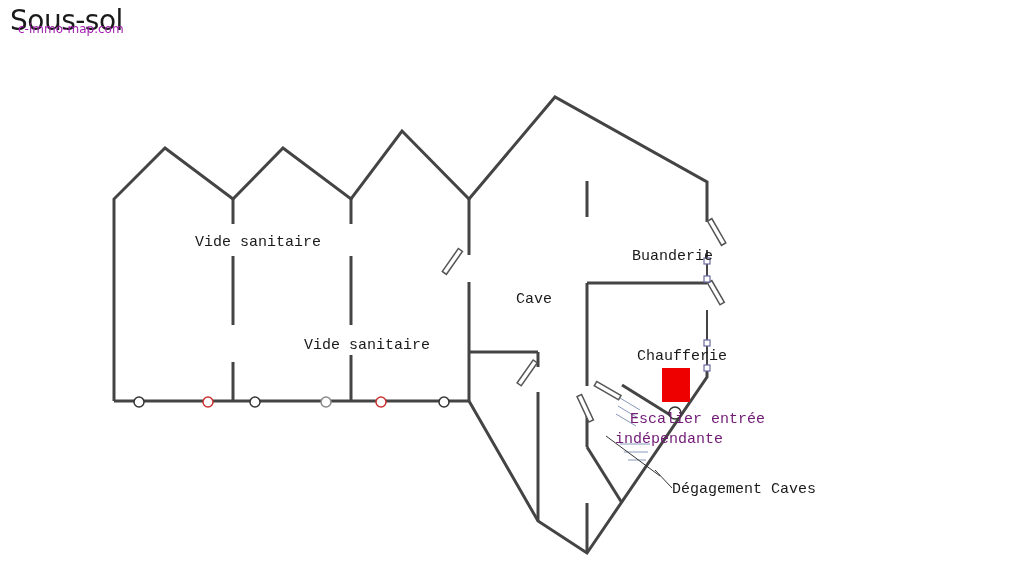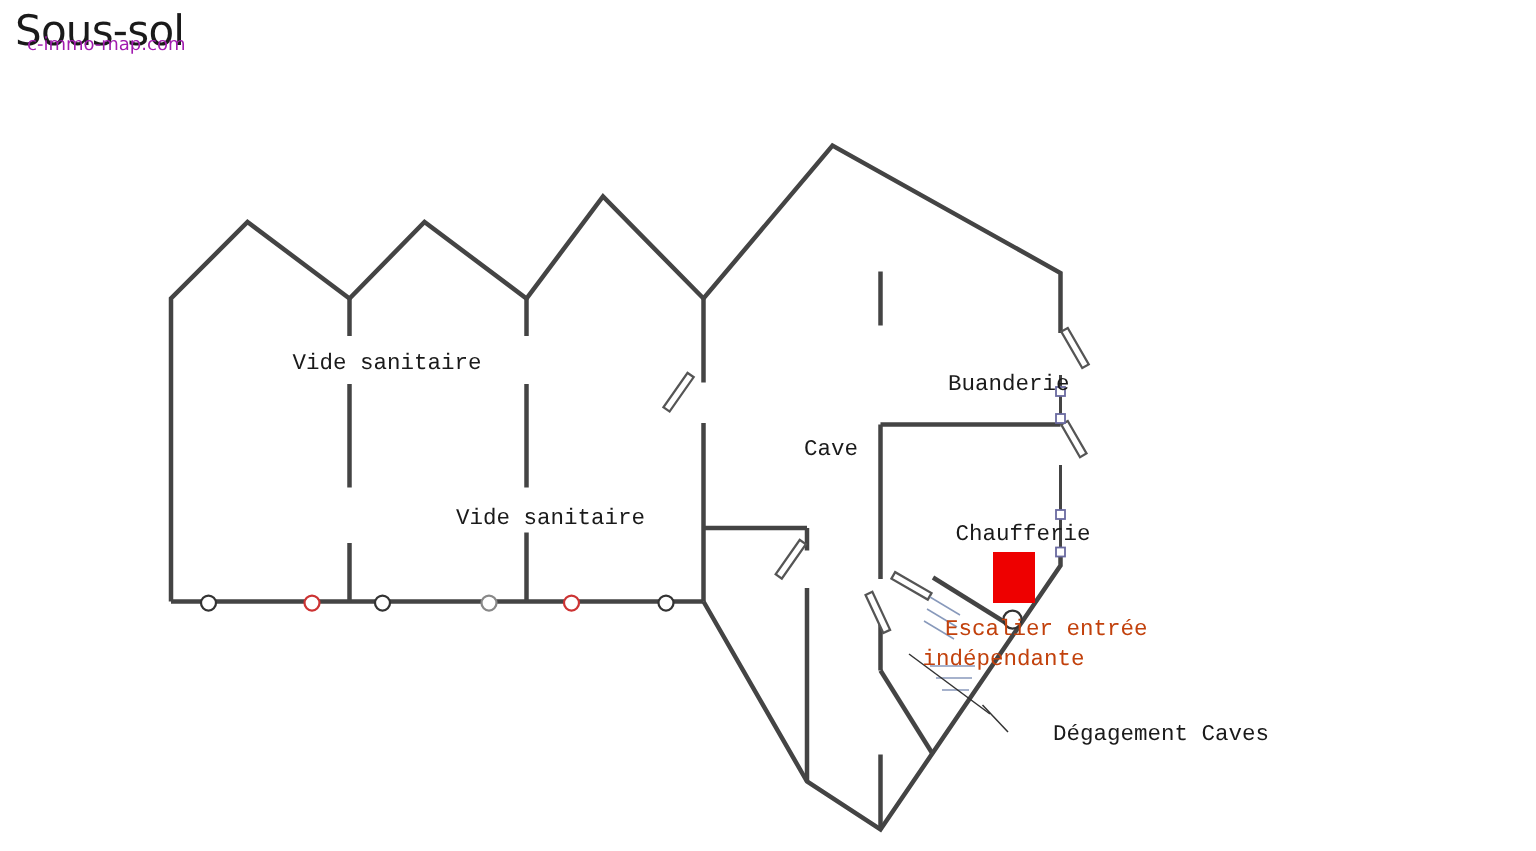--- a/index.html
+++ b/index.html
@@ -1,21 +1,21 @@
 <!DOCTYPE html>
 <html><head>
 <meta charset="utf-8">
 <style>
   html, body { margin:0; padding:0; background:#ffffff; }
   body { width:1024px; height:567px; position:relative; overflow:hidden; font-family:"DejaVu Sans", sans-serif; }
   .title { position:absolute; left:10px; top:4px; font-size:28px; color:#1a1a1a; font-family:"DejaVu Sans", sans-serif; letter-spacing:-0.5px;text-align:right; }
   .watermark { position:absolute; left:18px; top:22px; font-size:12px; color:#a21caf; font-family:"DejaVu Sans", sans-serif; }
   svg.plan { position:absolute; left:0; top:0; }
   .room-label { position:absolute; font-size:15px; color:#1a1a1a; white-space:nowrap; font-family:Liberation Mono, monospace;margin-left:20px; }
-  .room-label.bold { color:#c2410c; font-size:15px; }
+  .room-label.bold { color:#701a75; font-size:15px; }
 </style>
 </head>
 <body>
 
 <div class="title">Sous-sol</div>
 <div class="watermark">c-immo-map.com</div>
 
 <svg class="plan" width="1024" height="567" viewBox="0 0 1024 567">
   <g stroke="#444" stroke-width="3" fill="none" stroke-linejoin="miter">
 
@@ -84,18 +84,18 @@
     <circle cx="381" cy="402" r="5" stroke="#c33"></circle>
       <circle cx="444" cy="402" r="5"></circle>
     <circle cx="675" cy="413" r="6"></circle>
   </g>
   <line x1="655" y1="470" x2="672" y2="488" stroke="#333" stroke-width="1"></line>
   <rect x="662" y="368" width="28" height="34" fill="#ee0000"></rect>
 </svg>
 
 <div class="room-label" style="left:175px;top:234px">Vide sanitaire</div>
 <div class="room-label" style="left:284px;top:337px">Vide sanitaire</div>
-<div class="room-label" style="left:516px;top:291px">Cave</div>
+<div class="room-label" style="left:496px;top:291px">Cave</div>
 <div class="room-label" style="left:612px;top:248px">Buanderie</div>
 <div class="room-label" style="left:617px;top:348px">Chaufferie</div>
 <div class="room-label bold" style="left:610px;top:411px">Escalier entrée</div>
 <div class="room-label bold" style="left:595px;top:431px">indépendante</div>
-<div class="room-label" style="left:682px;top:481px">Dégagement Caves</div>
+<div class="room-label" style="left:652px;top:481px">Dégagement Caves</div>
 
 </body></html>

